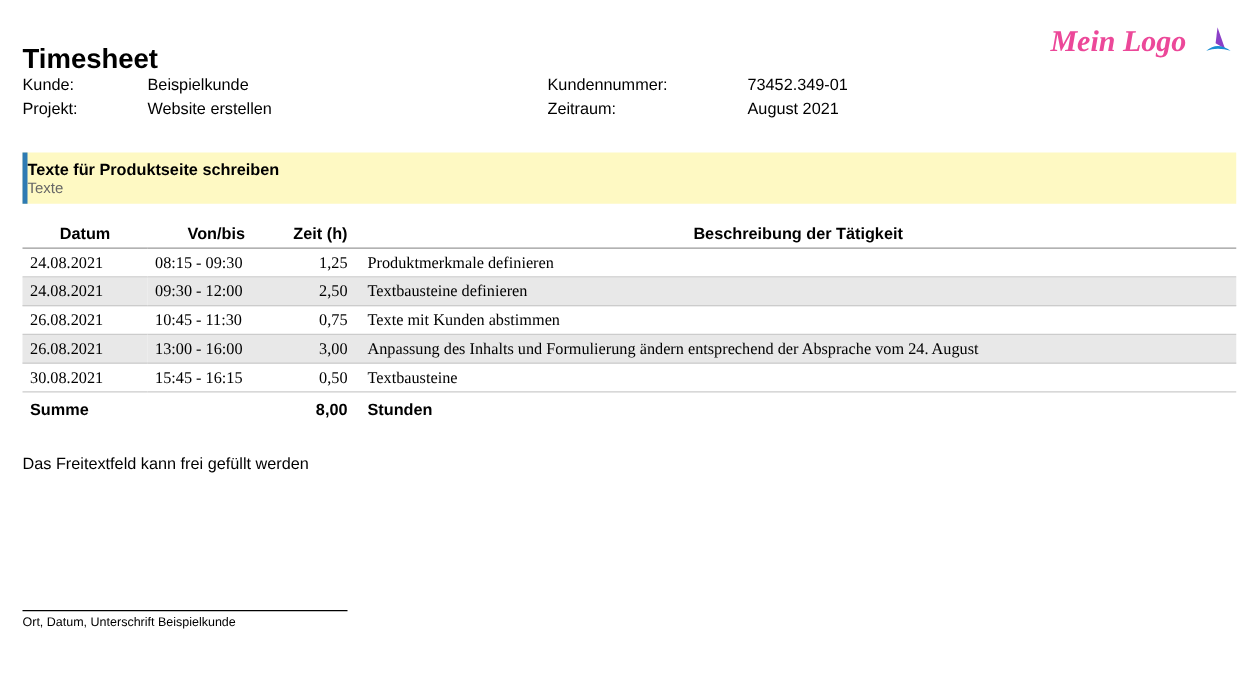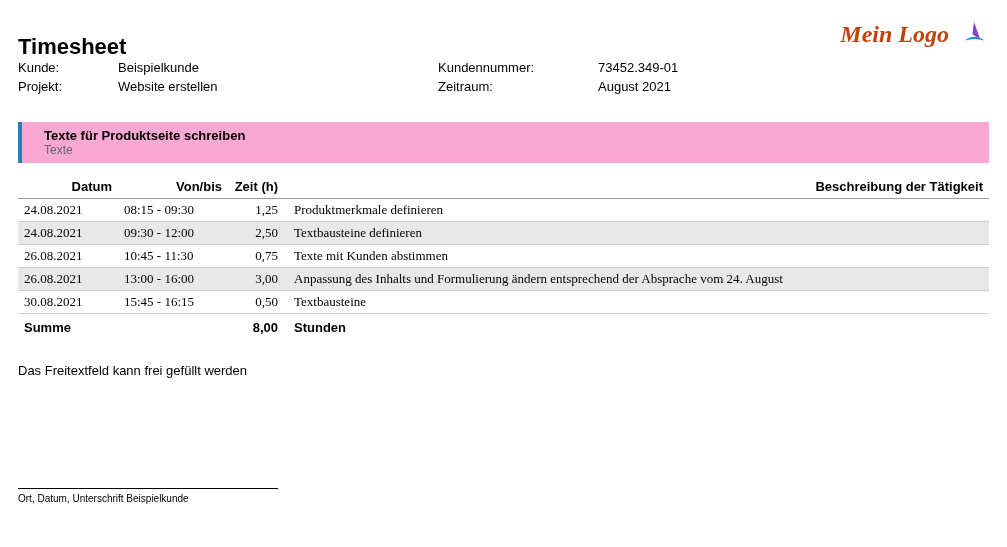--- a/index.html
+++ b/index.html
@@ -29,40 +29,40 @@
       display: flex;
       align-items: center;
       gap: 10px;
       padding-top: 2px;
     }
     .logo-text {
       font-family: 'Brush Script MT', 'Segoe Script', cursive;
       font-size: 24px;
       font-weight: bold;
       font-style: italic;
-      color: #c2410c;
+      color: #ec4899;
     }
     .logo-icon svg {
       width: 30px;
       height: 30px;
     }
     .meta-grid {
       display: grid;
       grid-template-columns: 100px 320px 160px auto;
       row-gap: 4px;
       margin-bottom: 28px;
       font-size: 13px;
     }
     .meta-label {
       white-space: nowrap;
     }
     .section-bar {
-      background: #f9a8d4;
+      background: #fef9c3;
       border-left: 4px solid #2e7bb3;
-      padding: 6px 22px;
+      padding: 6px 0;
       display: flex;
       justify-content: space-between;
       align-items: flex-start;
       margin-bottom: 12px;
     }
     .section-left .section-title {
       font-weight: bold;
       font-size: 13px;
     }
     .section-left .section-subtitle {
@@ -79,21 +79,21 @@
     .typ {
       font-size: 11px;
       color: #666;
     }
     table.timesheet {
       width: 100%;
       border-collapse: collapse;
       font-size: 13px;
     }
     table.timesheet thead th {
-      text-align: right;
+      text-align: center;
       font-weight: bold;
       padding: 4px 6px;
       border-bottom: 1px solid #999;
     }
     table.timesheet thead th.col-zeit {
       text-align: right;
     }
     table.timesheet tbody td {
       padding: 3px 6px;
       border-bottom: 1px solid #ccc;

